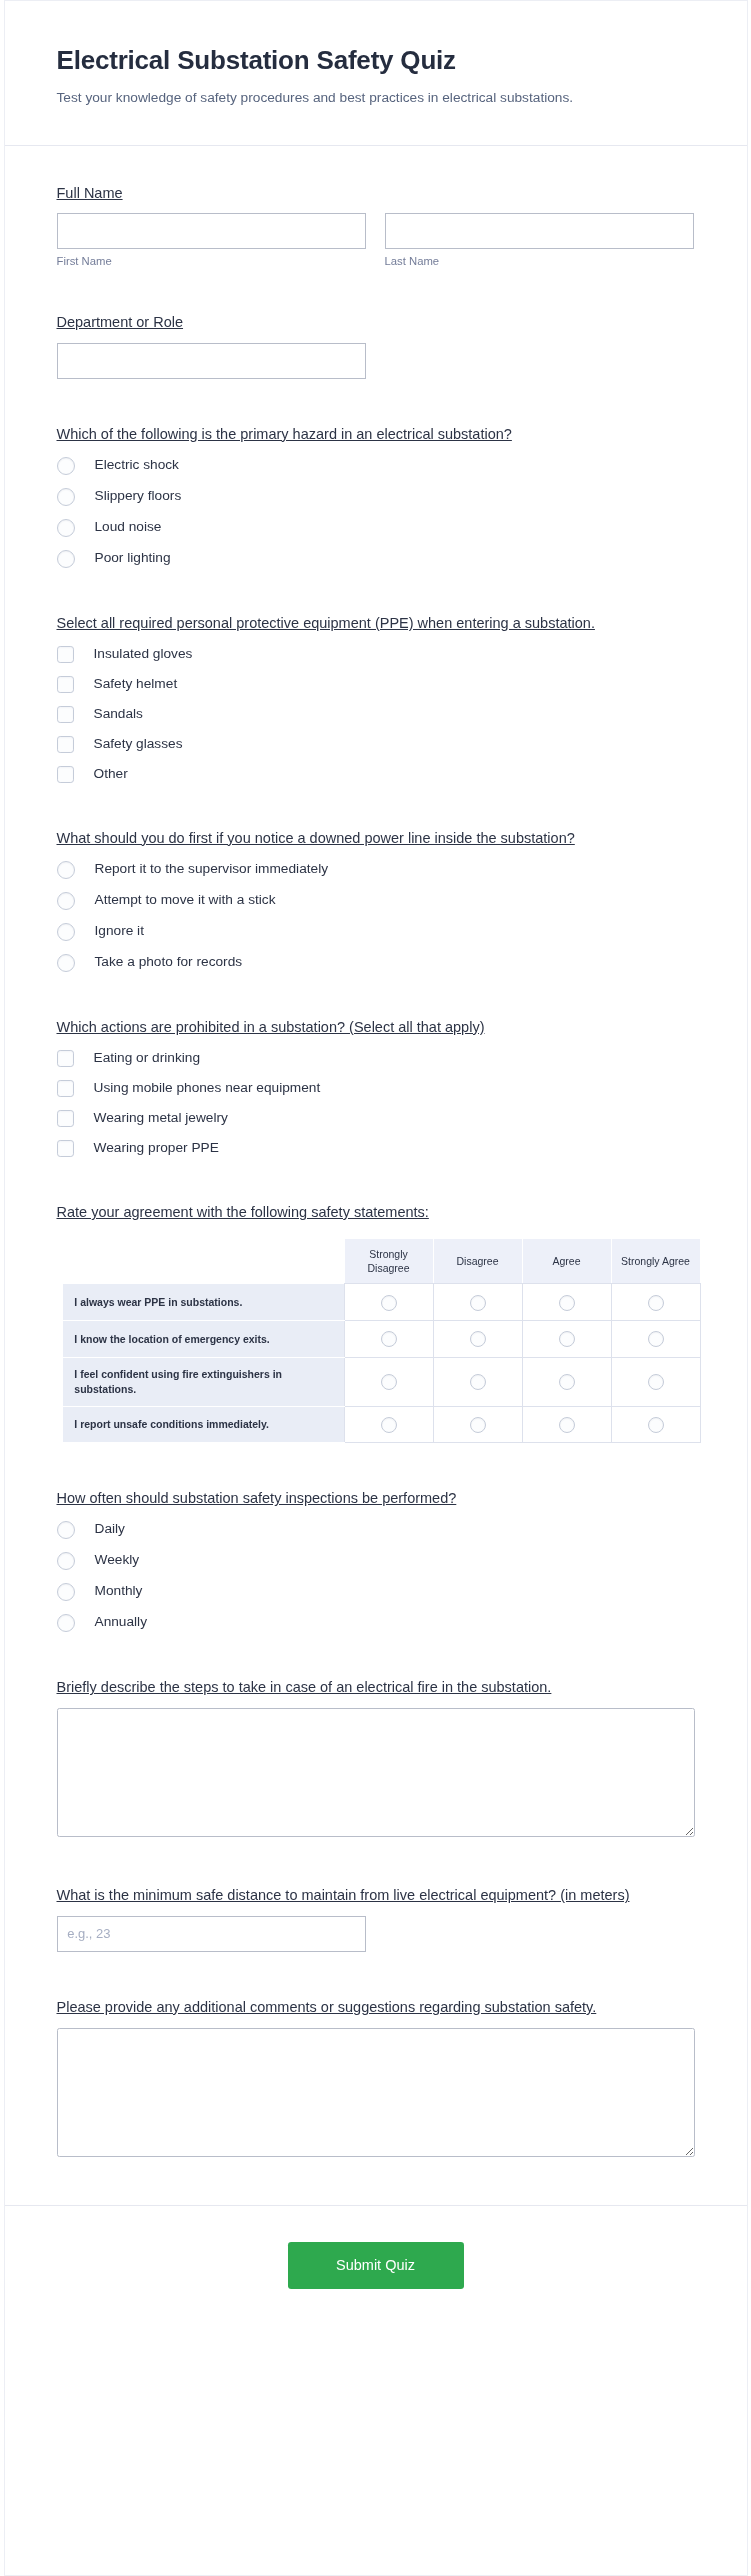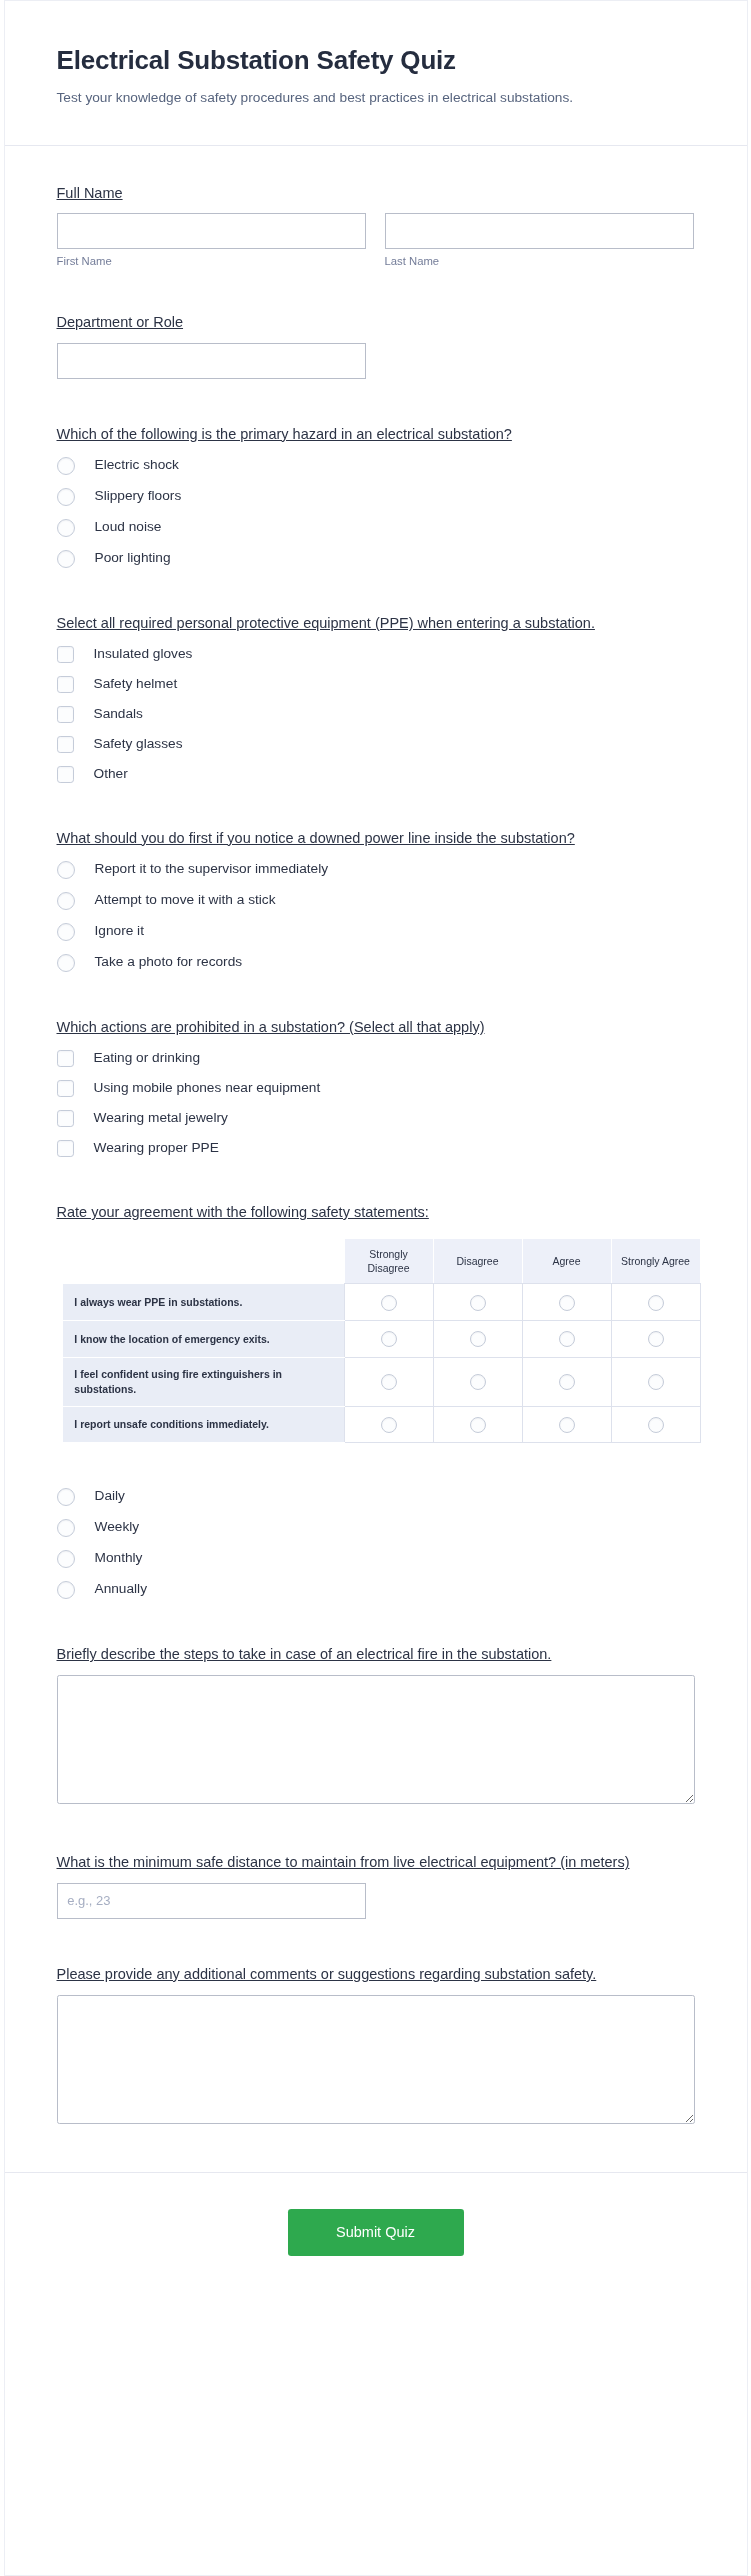--- a/index.html
+++ b/index.html
@@ -228,20 +228,21 @@
               <td><span class="radio m-radio"></span></td>
               <td><span class="radio m-radio"></span></td>
               <td><span class="radio m-radio"></span></td>
             </tr>
           </tbody>
         </table>
       </div>
     </section>
 
     <section class="field">
+      <label class="q-label">How often should substation safety inspections be performed?</label>
       <div class="options">
         <div class="option">
           <span class="radio"></span>
           <span class="option-label">Daily</span>
         </div>
         <div class="option">
           <span class="radio"></span>
           <span class="option-label">Weekly</span>
         </div>
         <div class="option">

